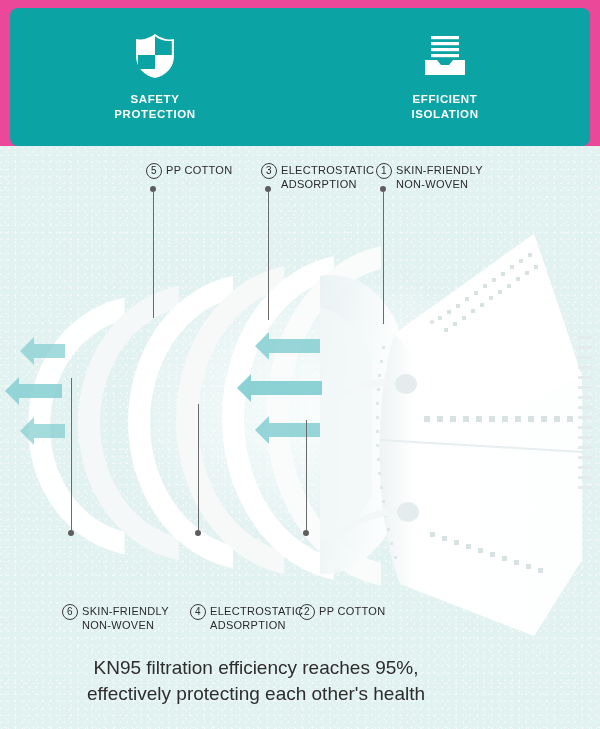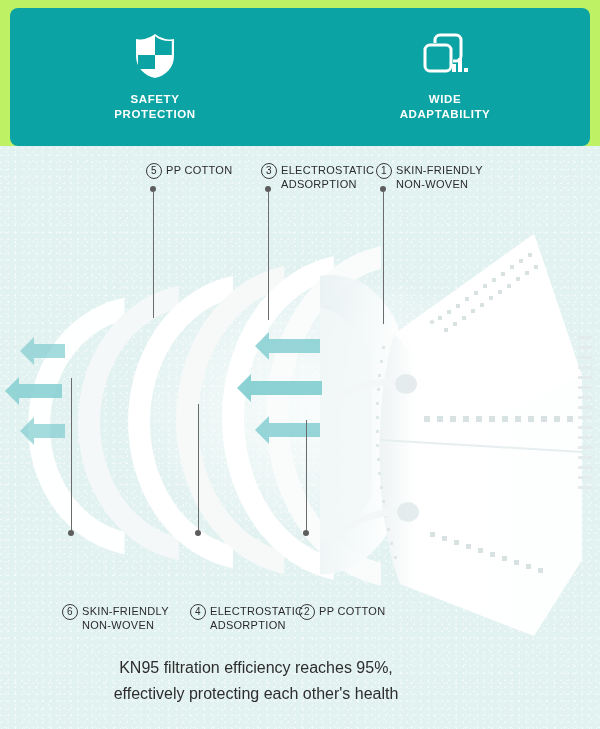--- a/index.html
+++ b/index.html
@@ -11,21 +11,21 @@
     height: 729px;
     overflow: hidden;
     font-family: "Liberation Sans", sans-serif;
     background: #ffffff;
   }
 
   #page {
     position: relative;
     width: 600px;
     height: 729px;
-    background: #bef264;
+    background: #ec4899;
     overflow: hidden;
   }
 
   
   .feature-bar {
     position: absolute;
     left: 10px;
     top: 8px;
     width: 580px;
     height: 138px;
@@ -153,21 +153,21 @@
   }
 
   
   .caption {
     position: absolute;
     left: 0;
     top: 655px;
     width: 512px;
     text-align: center;
     color: #2d2d2d;
-    font-size: 16px;
+    font-size: 19px;
     line-height: 26px;
     white-space: pre-line;
   }
 </style>
 </head>
 <body>
 
 <div id="page">
 
   <div class="feature-bar">
@@ -179,36 +179,36 @@
           <path d="M22 4 L22 23 L5.2 23 L5.2 9.2 C12 9.6 18 7.6 22 4 Z" fill="#0ca3a4" opacity="0"></path>
           <rect x="5" y="23" width="17" height="14" fill="#0ca3a4"></rect>
           <path d="M22 23 L38.8 23 L38.8 9 C32 9.6 26 7.6 22 4 Z" fill="#0ca3a4"></path>
         </svg>
       </div>
       <div class="feature-label">SAFETY
 PROTECTION</div>
     </div>
 
 
-
     <div class="feature">
       <div class="feature-icon">
         <svg width="48" height="48" viewBox="0 0 48 48" aria-hidden="true">
-          <rect x="14" y="3" width="26" height="26" rx="5" ry="5" fill="none" stroke="#ffffff" stroke-width="3"></rect>
-          <rect x="4" y="13" width="26" height="26" rx="5" ry="5" fill="none" stroke="#ffffff" stroke-width="3" style="paint-order:stroke"></rect>
-          <rect x="2" y="11" width="30" height="30" rx="7" ry="7" fill="#0ca3a4"></rect>
-          <rect x="4" y="13" width="26" height="26" rx="5" ry="5" fill="none" stroke="#ffffff" stroke-width="3"></rect>
-          <rect x="31" y="32" width="4" height="8" fill="#ffffff"></rect>
-          <rect x="37" y="26" width="4" height="14" fill="#ffffff"></rect>
-          <rect x="43" y="36" width="4" height="4" fill="#ffffff"></rect>
+          <g fill="#ffffff">
+            <rect x="10" y="4" width="28" height="3.2"></rect>
+            <rect x="10" y="10" width="28" height="3.2"></rect>
+            <rect x="10" y="16" width="28" height="3.2"></rect>
+            <rect x="10" y="22" width="28" height="3.2"></rect>
+          </g>
+          <path d="M4 28 L16 28 L20 33 L28 33 L32 28 L44 28 L44 43 L4 43 Z" fill="#ffffff"></path>
         </svg>
       </div>
-      <div class="feature-label">WIDE
-ADAPTABILITY</div>
+      <div class="feature-label">EFFICIENT
+ISOLATION</div>
     </div>
+
 
   </div>
 
   <div class="stage">
     <div class="stage-noise"></div>
     <div class="stage-glow"></div>
 
     <div class="layer" style="left:28px; top:150px; width:230px; height:260px;
                 border:22px solid rgba(255,255,255,0.95);
                 clip-path: inset(0 58% 0 0);

